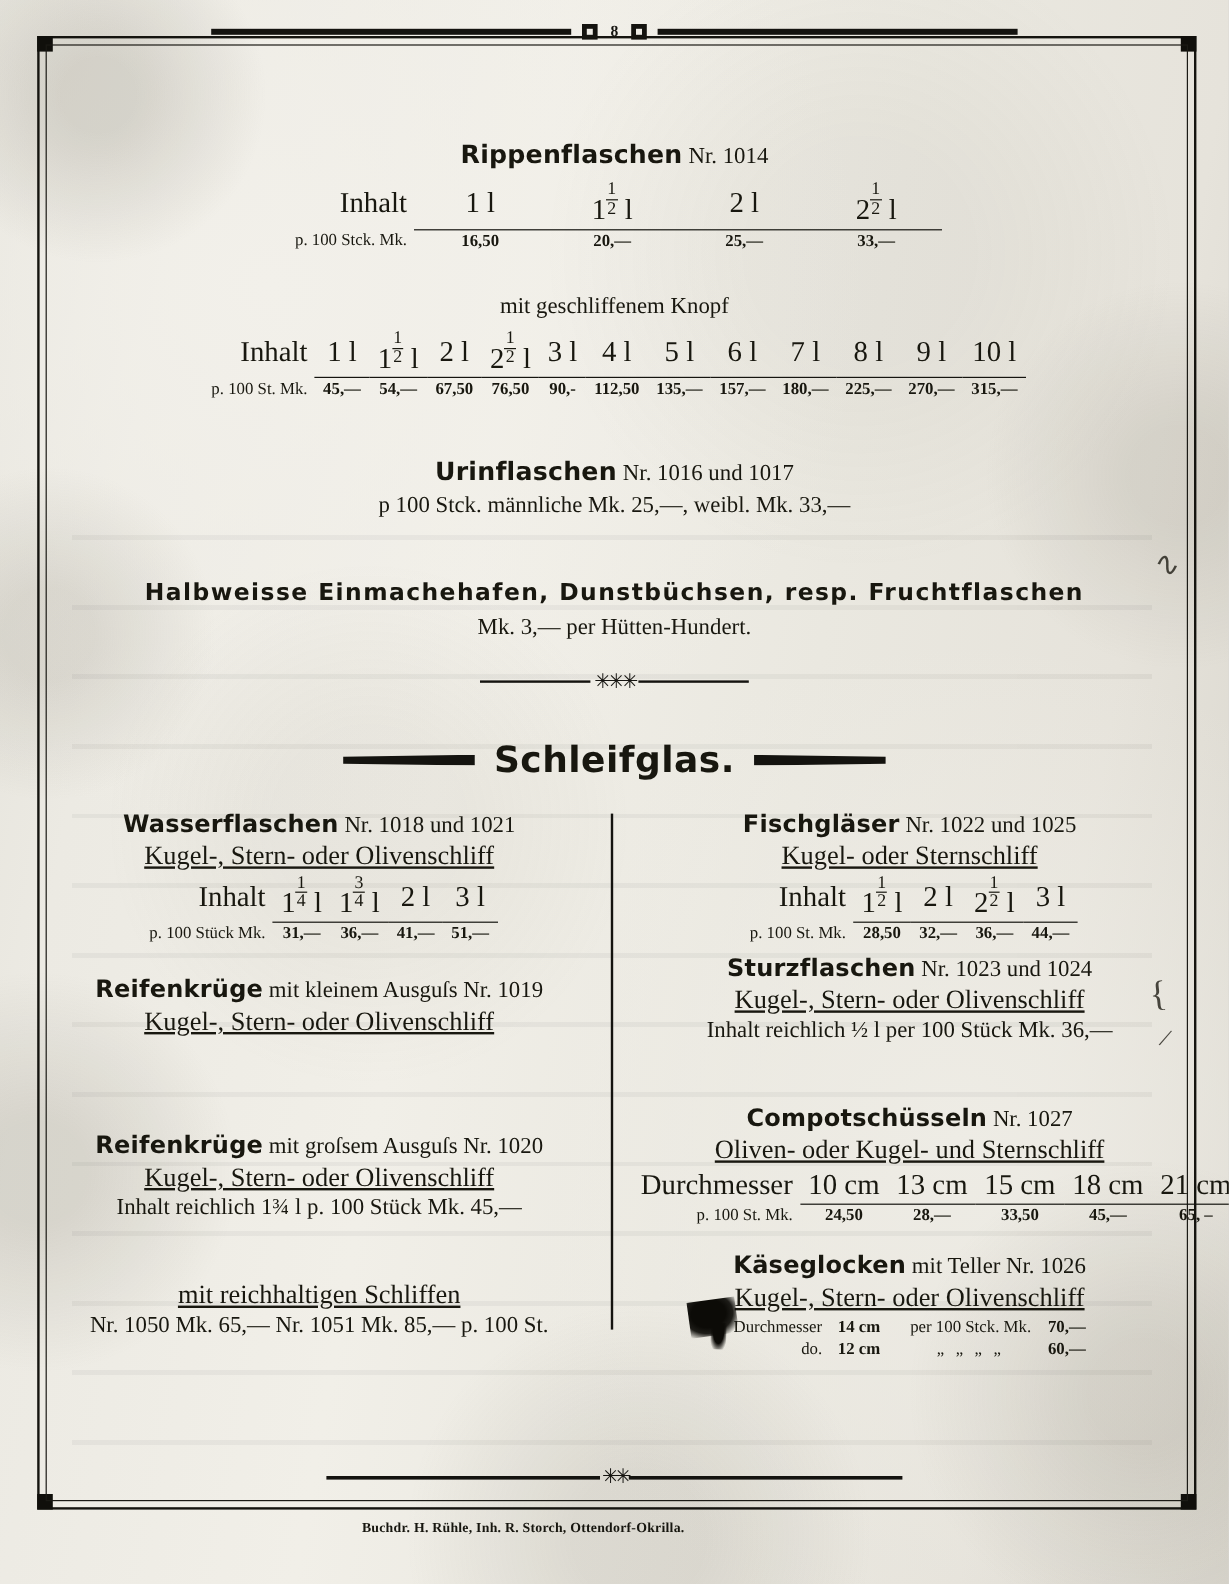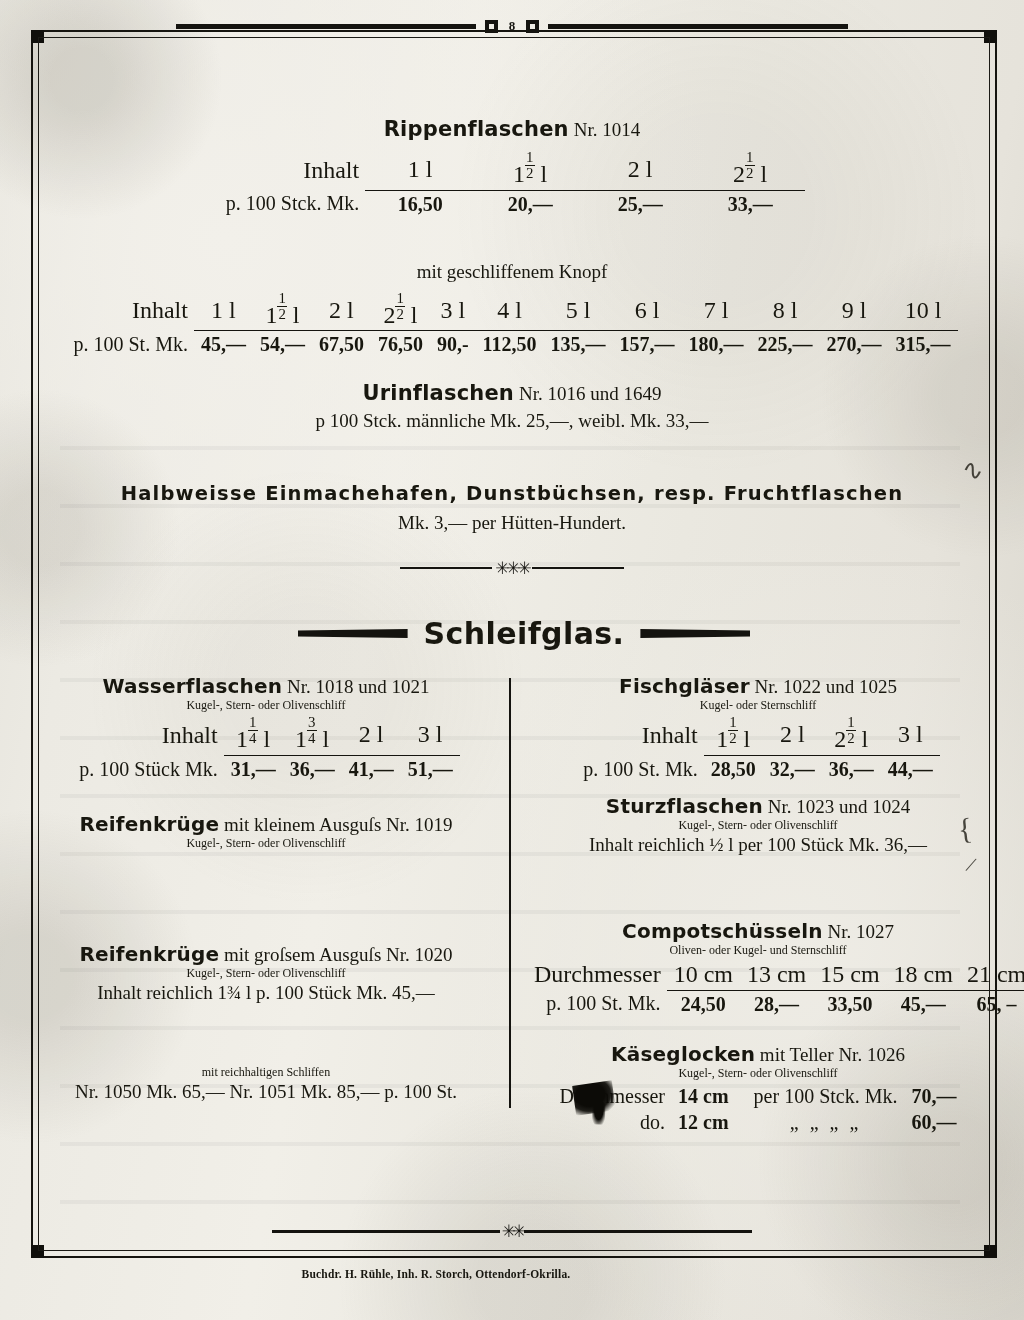--- a/index.html
+++ b/index.html
@@ -90,53 +90,53 @@
   .title-line{font-size:20px;line-height:1.1;}
   .title-line .hw{font-size:21px;}
   .title-line .rom{font-size:19px;}
   .sub{font-family:"Liberation Serif",serif;font-size:19px;line-height:1.25;}
 
   
   table.pl{border-collapse:collapse;margin:0 auto;font-family:"Liberation Serif",serif;}
   table.pl td{padding:0 7px;white-space:nowrap;line-height:1.18;}
   table.pl tr.head td{font-size:24px;border-bottom:1.6px solid #15140f;padding-bottom:1px;}
   table.pl tr.head td.lab{border-bottom:none;}
-  table.pl tr.val td{font-size:20px;font-weight:bold;padding-top:2px;}
+  table.pl tr.val td{font-size:14px;font-weight:bold;padding-top:2px;}
   table.pl td.lab{font-weight:normal;text-align:right;padding-right:6px;}
   table.pl tr.val td.lab{font-weight:normal;}
 
   .frac{display:inline-block;font-size:.62em;line-height:1;vertical-align:.30em;text-align:center;}
   .frac b{display:block;font-weight:inherit;border-bottom:1px solid currentColor;padding:0 1px;}
   .frac i{display:block;font-style:normal;padding:0 1px;}
 
   
   #orn{position:absolute;top:527px;left:0;width:100%;height:22px;
        display:flex;align-items:center;justify-content:center;}
   #orn .r{height:1.4px;width:92px;background:#14130f;}
   #orn .knot{margin:0 3px;color:#14130f;font-size:17px;line-height:1;letter-spacing:-3px;
              font-family:"DejaVu Sans",sans-serif;}
 
   
   #schleif{position:absolute;top:586px;left:0;width:100%;
-           display:flex;align-items:center;justify-content:center;gap:16px;padding-left:12px;}
+           display:flex;align-items:center;justify-content:center;gap:16px;}
   #schleif .rule{width:110px;height:9px;background:#14130f;}
   #schleif .rule.l{clip-path:polygon(0 18%,100% 0,100% 100%,0 82%);}
   #schleif .rule.r{clip-path:polygon(0 0,100% 18%,100% 82%,0 100%);}
   #schleif .t{font-family:"DejaVu Sans",sans-serif;font-weight:bold;font-size:30px;letter-spacing:.4px;}
 
   
   #cols{position:absolute;top:645px;left:0;width:962px;height:470px;}
   #cols .col{position:absolute;top:0;width:462px;}
   #cols .col.left{left:4px;}
   #cols .col.right{left:496px;}
   #vrule{position:absolute;left:478px;top:3px;width:2px;height:430px;background:#14130f;}
   .item{width:100%;text-align:center;position:absolute;}
   .item .l1{font-size:19px;line-height:1.16;}
   .item .l1 .hw{font-size:20px;}
-  .item .l2{font-family:"Liberation Serif",serif;font-size:12px;line-height:1.25;}
+  .item .l2{font-family:"Liberation Serif",serif;font-size:22px;line-height:1.25;text-decoration:underline;}
   .item .l3{font-family:"Liberation Serif",serif;font-size:19px;line-height:1.28;}
 
   
   #note{
     position:absolute;top:1090px;left:20px;width:922px;text-align:center;
     font-family:"Liberation Sans",sans-serif;font-size:17.5px;line-height:1.5;
     letter-spacing:-.1px;
   }
 
   
@@ -213,21 +213,21 @@
         <td>16,50</td>
         <td>20,—</td>
         <td>25,—</td>
         <td>33,—</td>
       </tr>
     </tbody>
       </table>
   </div>
 
   <div class="blk" style="top:210px">
-    <div class="sub" style="margin-top:20px">mit geschliffenem Knopf</div>
+    <div class="sub" style="margin-top:4px">mit geschliffenem Knopf</div>
     <table class="pl" style="margin-top:7px">
       <tbody>
           <tr class="head">
         <td class="lab">Inhalt</td>
         <td>1&nbsp;l</td>
         <td>1<span class="frac"><b>1</b><i>2</i></span>&nbsp;l</td>
         <td>2&nbsp;l</td>
         <td>2<span class="frac"><b>1</b><i>2</i></span>&nbsp;l</td>
         <td>3&nbsp;l</td>
         <td>4&nbsp;l</td>
@@ -253,21 +253,21 @@
         <td>270,—</td>
         <td>315,—</td>
       </tr>
     </tbody>
       </table>
   </div>
 
   <div class="blk" style="top:352px">
     <div class="title-line">
       <span class="hw">Urinflaschen</span>
-      <span class="rom">Nr. 1016 und 1649</span>
+      <span class="rom">Nr. 1016 und 1017</span>
     </div>
     <div class="sub" style="margin-top:4px">p 100 Stck. männliche Mk. 25,—, weibl. Mk. 33,—</div>
   </div>
 
   <div class="blk" style="top:452px">
     <div class="hw" style="font-size:19.5px;letter-spacing:1.2px">Halbweisse Einmachehafen, Dunstbüchsen, resp. Fruchtflaschen</div>
     <div class="sub" style="margin-top:6px">Mk. 3,—  per Hütten-Hundert.</div>
   </div>
 
   <div id="orn">

